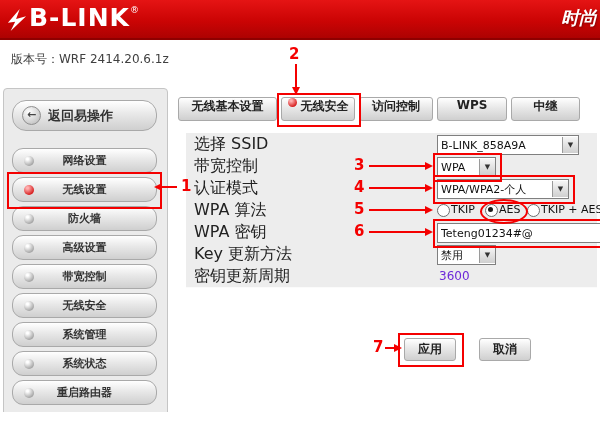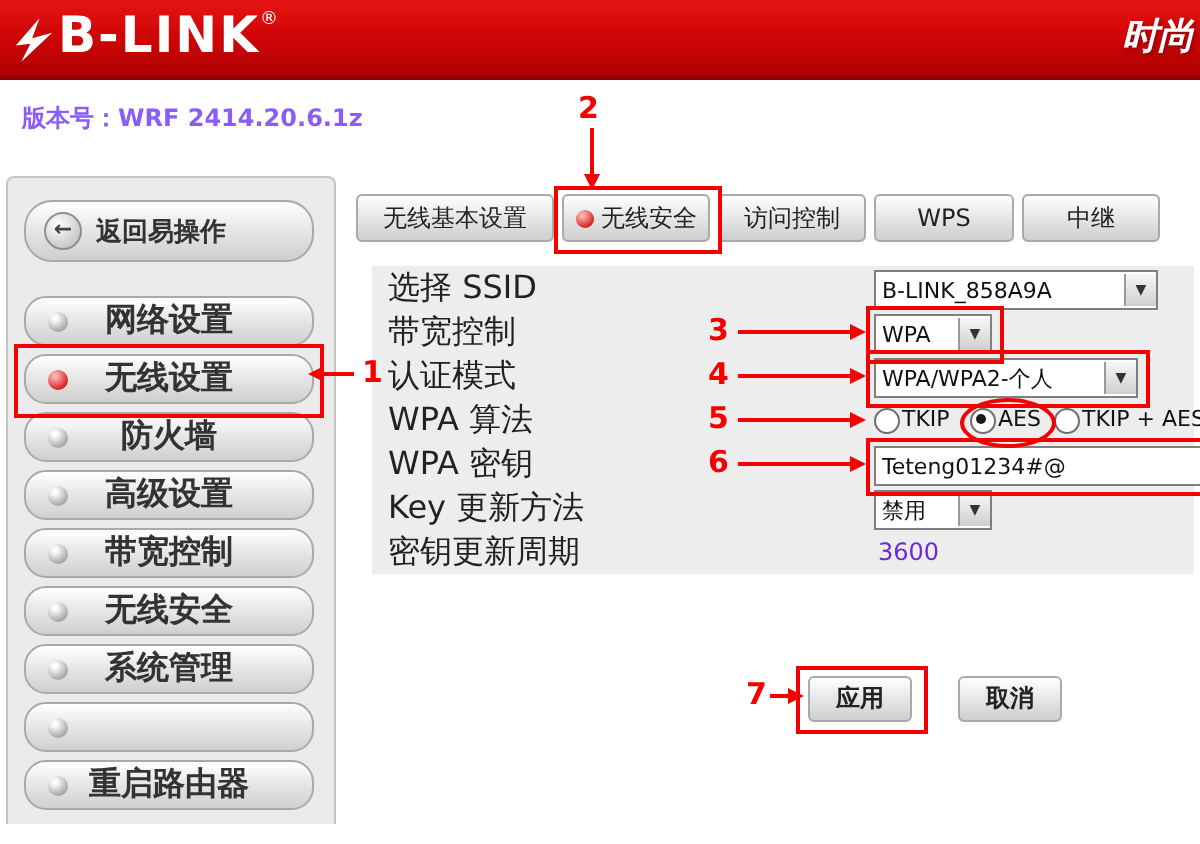--- a/index.html
+++ b/index.html
@@ -8,40 +8,40 @@
   
   .header{position:absolute;left:0;top:0;width:600px;height:38px;
     background:linear-gradient(180deg,#e51414 0%,#cb0404 55%,#ad0202 100%);
     border-bottom:2px solid #8e0000;}
   .logo{position:absolute;left:7px;top:3px;display:flex;align-items:flex-start;color:#fff;}
   .logo-swoosh{margin:5px 2px 0 0;}
   .logo-text{font-size:25px;font-weight:bold;letter-spacing:1px;}
   .reg{font-size:9px;margin-top:2px;}
   .tagline{position:absolute;right:3px;top:6px;color:#fff;font-size:18px;font-weight:bold;
     font-style:italic;text-shadow:1px 1px 2px rgba(80,0,0,.5);}
-  .version{position:absolute;left:11px;top:51px;font-size:12px;font-weight:bold;color:#8b5cf6;}
+  .version{position:absolute;left:11px;top:51px;font-size:12px;font-weight:normal;color:#404040;}
   
   .sidebar-panel{position:absolute;left:3px;top:88px;width:163px;height:330px;background:#ebebeb;
     border:1px solid #c5c5c5;border-radius:4px;}
   .btn-face{background:linear-gradient(180deg,#ffffff 0%,#e8e8e8 45%,#cfcfcf 100%);border:1px solid #a9a9a9;}
   .back-btn{position:absolute;left:12px;top:100px;width:143px;height:29px;border-radius:14px;
     display:flex;align-items:center;cursor:pointer;}
   .back-icon{width:17px;height:17px;border-radius:50%;background:radial-gradient(circle at 35% 30%,#fff,#b5b5b5);
     border:1px solid #8f8f8f;color:#444;font-size:11px;font-weight:bold;line-height:15px;text-align:center;
     margin:0 7px 0 9px;flex:0 0 auto;}
   .back-label{font-size:13px;font-weight:bold;color:#333;}
   .side-item{position:absolute;left:12px;width:143px;height:23px;border-radius:11px;display:flex;
     align-items:center;cursor:pointer;}
   .ball{width:10px;height:10px;border-radius:50%;
     background:radial-gradient(circle at 35% 30%,#ffffff 10%,#8d8d8d 90%);margin:0 0 0 11px;flex:0 0 auto;}
   .ball.red{background:radial-gradient(circle at 35% 30%,#ffb0b0 10%,#cf0202 85%);}
-  .side-item .item-label{flex:1;text-align:center;margin-right:21px;font-size:16px;font-weight:bold;color:#333;}
-  
-  .tab{position:absolute;top:97px;height:22px;border-radius:3px;display:flex;align-items:center;
-    justify-content:center;font-size:12px;font-weight:normal;color:#222;cursor:pointer;}
+  .side-item .item-label{flex:1;text-align:center;margin-right:21px;font-size:11px;font-weight:bold;color:#333;}
+  
+  .tab{position:absolute;top:97px;height:22px;border-radius:3px;display:flex;align-items:flex-start;
+    justify-content:center;font-size:12px;font-weight:bold;color:#222;cursor:pointer;}
   .tab .ball{width:9px;height:9px;margin:0 4px 0 0;}
   
   .row{position:absolute;left:186px;width:411px;height:22px;background:#ededed;border-bottom:1px solid #fbfbfb;}
   .row-label{position:absolute;left:8px;top:0;line-height:21px;font-size:16px;color:#222;white-space:nowrap;}
   .select{position:absolute;height:18px;background:#fff;border:1px solid #7f7f7f;display:flex;
     align-items:center;font-size:11px;color:#111;cursor:pointer;}
   .select-value{flex:1;padding-left:3px;white-space:nowrap;overflow:hidden;}
   .select-arrow{width:15px;height:16px;background:linear-gradient(#f6f6f6,#cfcfcf);border-left:1px solid #9a9a9a;
     font-size:7px;color:#333;display:flex;align-items:center;justify-content:center;flex:0 0 auto;}
   .text-input{position:absolute;height:18px;border:1px solid #7f7f7f;font-size:11px;padding:0 3px;
@@ -114,20 +114,21 @@
   <div class="side-item btn-face" style="top:293px">
     <span class="ball"></span>
     <span class="item-label">无线安全</span>
   </div>
   <div class="side-item btn-face" style="top:322px">
     <span class="ball"></span>
     <span class="item-label">系统管理</span>
   </div>
   <div class="side-item btn-face" style="top:351px">
     <span class="ball"></span>
+    <span class="item-label">系统状态</span>
   </div>
   <div class="side-item btn-face" style="top:380px">
     <span class="ball"></span>
     <span class="item-label">重启路由器</span>
   </div>
 
   <div class="tab btn-face" style="left:178px;width:97px">
     <span>无线基本设置</span>
   </div>
   <div class="tab btn-face" style="left:281px;width:72px">

